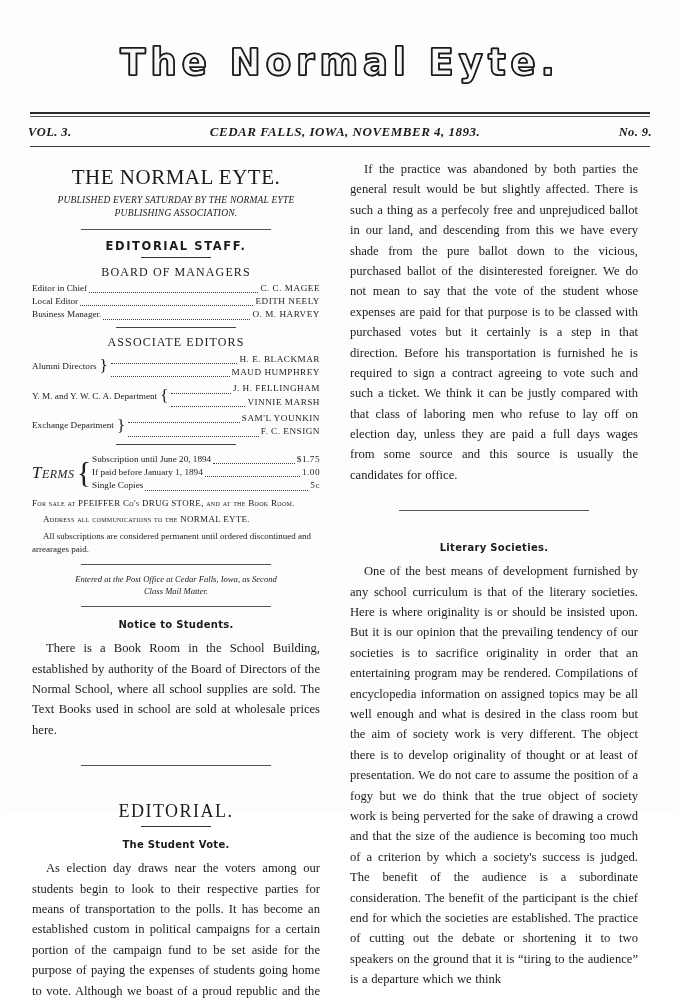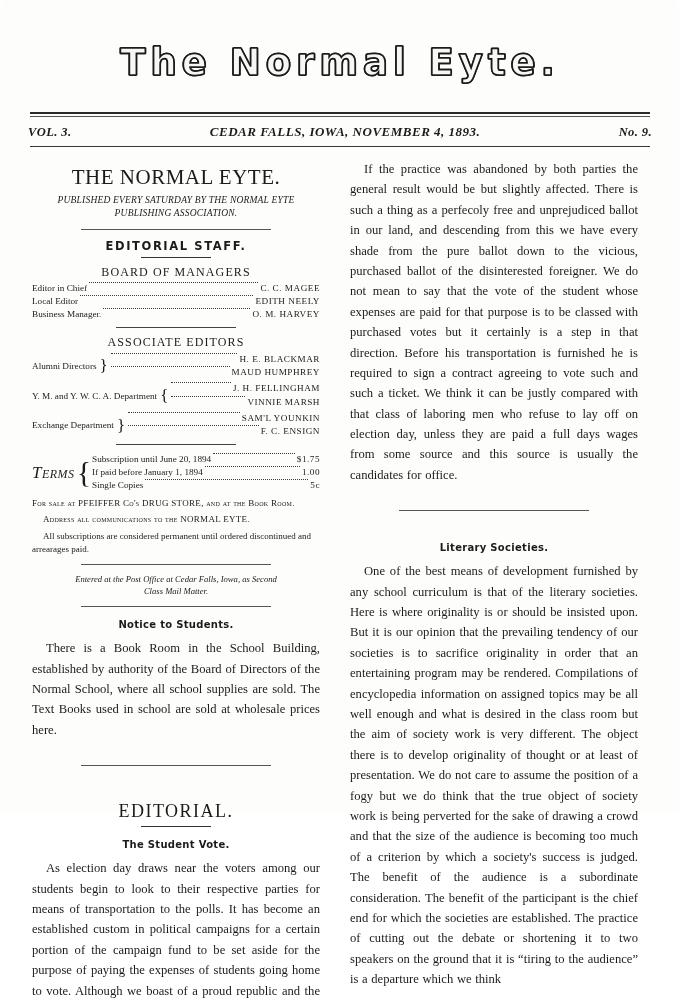--- a/index.html
+++ b/index.html
@@ -128,21 +128,21 @@
     font-size: 12px;
     letter-spacing: 1.1px;
     margin: 7px 0 2px 0;
     font-variant: small-caps;
     text-transform: uppercase;
   }
 
   
   .staff-row {
     display: flex;
-    align-items: flex-start;
+    align-items: flex-end;
     font-size: 9.2px;
     line-height: 1.45;
     white-space: nowrap;
   }
   .staff-row .lbl { flex: 0 0 auto; }
   .staff-row .dots {
     flex: 1 1 auto;
     border-bottom: 1px dotted #3a3a3a;
     margin: 0 2px 2px 2px;
     min-width: 6px;

